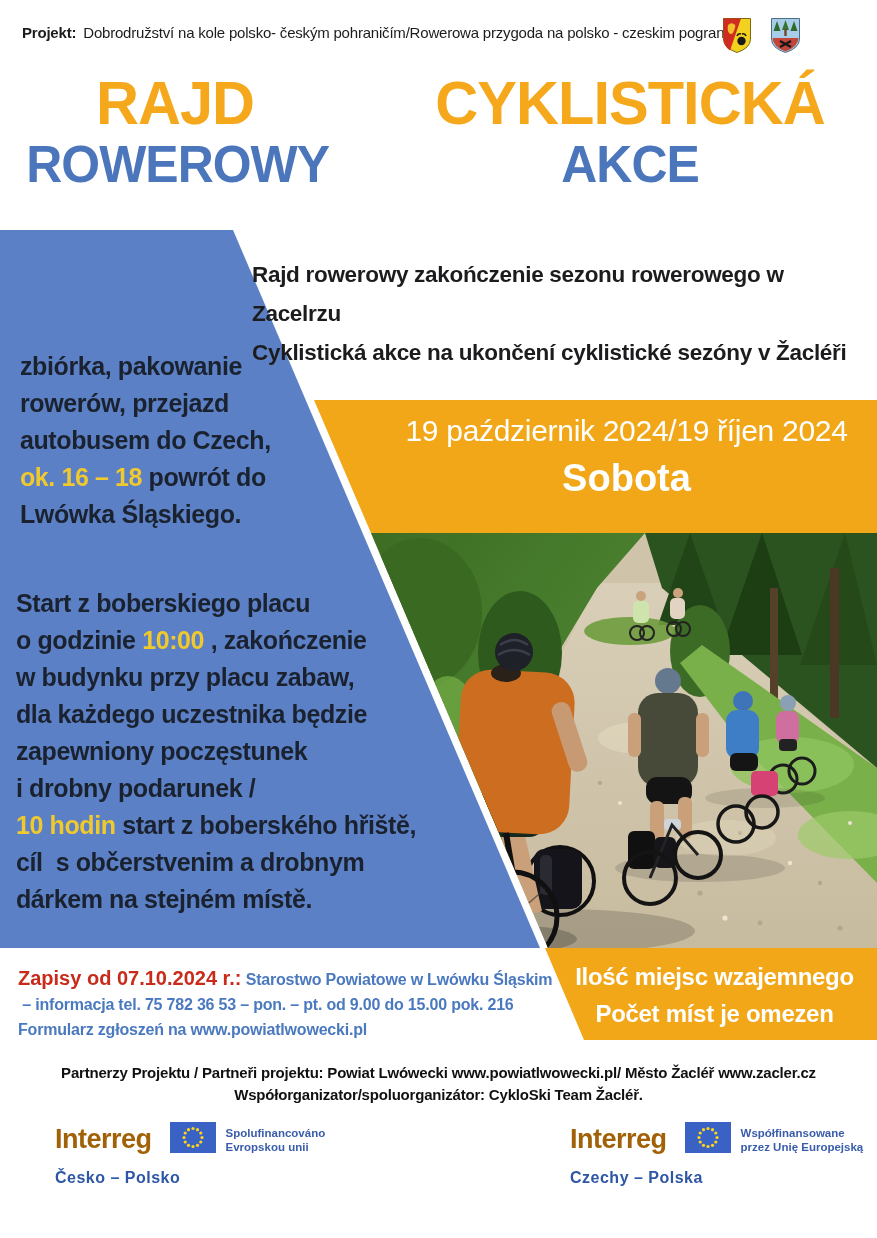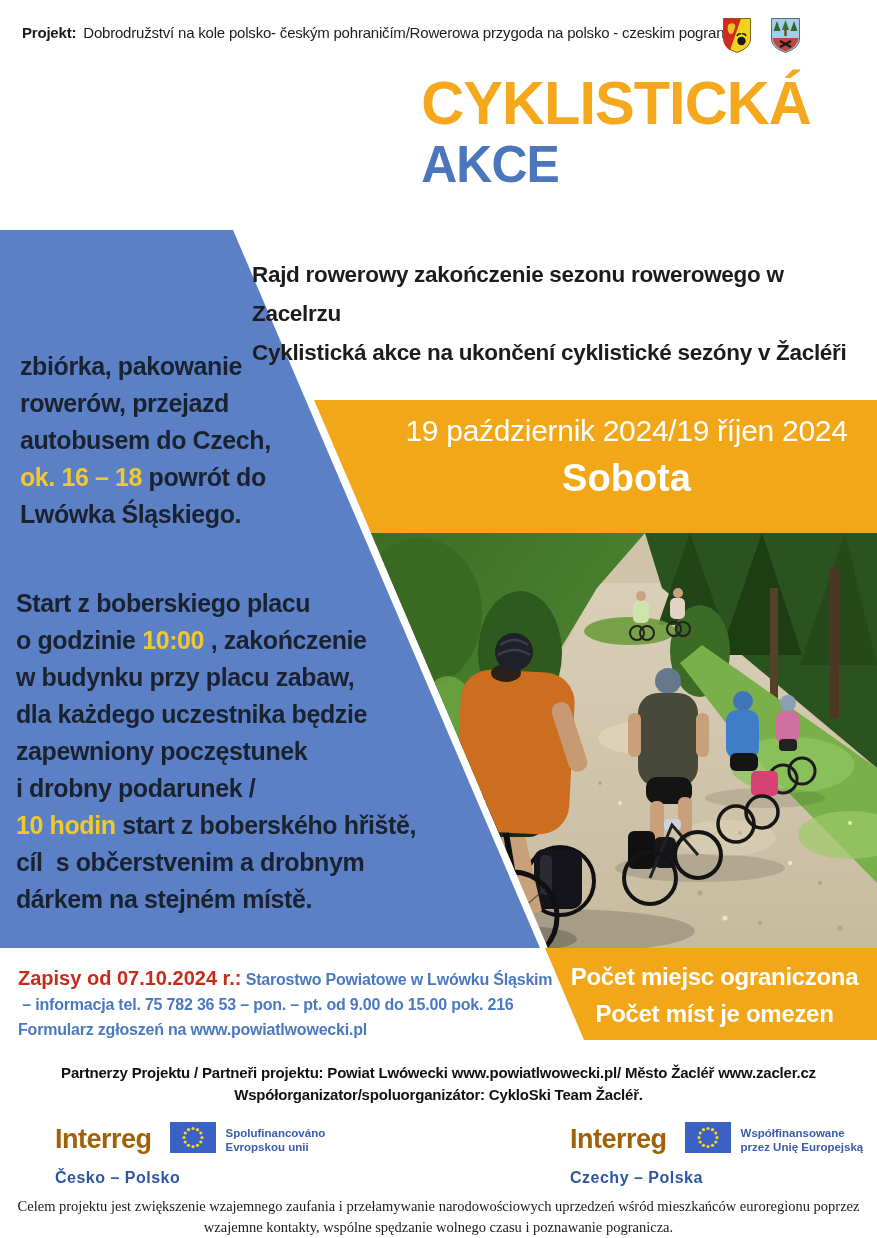--- a/index.html
+++ b/index.html
@@ -8,21 +8,21 @@
     overflow:hidden;font-family:"Liberation Sans",sans-serif;
   }
   
   .project-line{position:absolute;top:24px;left:22px;font-size:15px;color:#1c1c1c;letter-spacing:-0.2px;}
   .project-line b{font-weight:bold;margin-right:7px;}
   .crest{position:absolute;top:17px;}
   .crest-1{left:722px;}
   .crest-2{left:770px;}
   
   .title-left{position:absolute;top:72px;left:20px;width:310px;text-align:center;line-height:1;}
-  .title-right{position:absolute;top:72px;left:412px;width:460px;text-align:left;line-height:1;}
+  .title-right{position:absolute;top:72px;left:400px;width:460px;text-align:center;line-height:1;}
   .t-orange{font-weight:bold;font-size:62px;color:#F5A81C;letter-spacing:-1px;display:block;transform:scaleX(.96);}
   .t-blue{font-weight:bold;font-size:52px;color:#4B76BC;letter-spacing:-1px;display:block;margin-top:4px;transform:scaleX(.96);}
   
   .blue-panel{position:absolute;top:230px;left:0;width:877px;height:718px;background:#5C80C5;
     clip-path:polygon(0 0,233px 0,540px 100%,0 100%);}
   .date-banner{position:absolute;top:400px;left:0;width:877px;height:133px;background:#F2A718;
     clip-path:polygon(314px 0,100% 0,100% 100%,371px 100%);}
   .photo-wrap{position:absolute;top:533px;left:0;width:877px;height:415px;background:#cfc3a9;
     clip-path:polygon(371px 0,100% 0,100% 100%,548px 100%);}
   .photo-wrap svg{display:block;width:877px;height:415px;}
@@ -82,20 +82,24 @@
       <path d="M1.5,1.5 H29.5 V22 Q29.5,31 15.5,35.5 Q1.5,31 1.5,22 Z" fill="#a8cde8" stroke="#4d6d86" stroke-width="1"></path>
       <path d="M2.5,21 H28.5 Q28,30 15.5,34.5 Q3,30 2.5,21 Z" fill="#c2453a"></path>
       <polygon points="7,4 10.5,14 3.5,14" fill="#2f6b2a"></polygon>
       <polygon points="15.5,3 19,13 12,13" fill="#35762f"></polygon>
       <polygon points="24,4 27.5,14 20.5,14" fill="#2f6b2a"></polygon>
       <rect x="14.3" y="12" width="2.4" height="7" fill="#6b4a2a"></rect>
       <path d="M10,30 L21,24 M10,24 L21,30" stroke="#161616" stroke-width="2.2"></path>
     </svg>
   </span>
 
+  <div class="title-left">
+    <span class="t-orange">RAJD</span>
+    <span class="t-blue">ROWEROWY</span>
+  </div>
   <div class="title-right">
     <span class="t-orange">CYKLISTICKÁ</span>
     <span class="t-blue">AKCE</span>
   </div>
 
   <div class="blue-panel"></div>
 
   <p class="headline">Rajd rowerowy zakończenie sezonu rowerowego w Zacelrzu
 Cyklistická akce na ukončení cyklistické sezóny v Žacléři</p>
 
@@ -246,21 +250,21 @@
 i drobny podarunek /
 </span><span class="hl">10 hodin</span><span> start z boberského hřiště,
 cíl  s občerstvenim a drobnym
 dárkem na stejném místě.</span></p>
 
   <p class="registration"><span class="reg-lead">Zapisy od 07.10.2024 r.:</span><span class="reg-rest"> Starostwo Powiatowe w Lwówku Śląskim
  – informacja tel. 75 782 36 53 – pon. – pt. od 9.00 do 15.00 pok. 216
 Formularz zgłoszeń na www.powiatlwowecki.pl</span></p>
 
   <div class="capacity-box"></div>
-  <p class="capacity-text">Počet miejsc ograniczona
+  <p class="capacity-text">Ilość miejsc wzajemnego
 Počet míst je omezen</p>
 
   <p class="partners">Partnerzy Projektu / Partneři projektu: Powiat Lwówecki www.powiatlwowecki.pl/ Město Žacléř www.zacler.cz
 Współorganizator/spoluorganizátor: CykloSki Team Žacléř.</p>
 
   <div class="logo logo-left">
     <div class="logo-row">
       <span class="brand">Interreg</span>
       <span class="eu-flag">
         <svg width="46" height="31" viewBox="0 0 46 31">
@@ -308,16 +312,14 @@
               <circle cx="18.5" cy="7.7" r="1.6"></circle>
           </g>
         </svg>
       </span>
       <span class="caption">Współfinansowane
 przez Unię Europejską</span>
     </div>
     <div class="program">Czechy – Polska</div>
   </div>
 
-  <p class="footer">Celem projektu jest zwiększenie wzajemnego zaufania i przełamywanie narodowościowych uprzedzeń wśród mieszkańców euroregionu poprzez
-wzajemne kontakty, wspólne spędzanie wolnego czasu i poznawanie pogranicza.</p>
 
 </div>
 
 </body></html>

